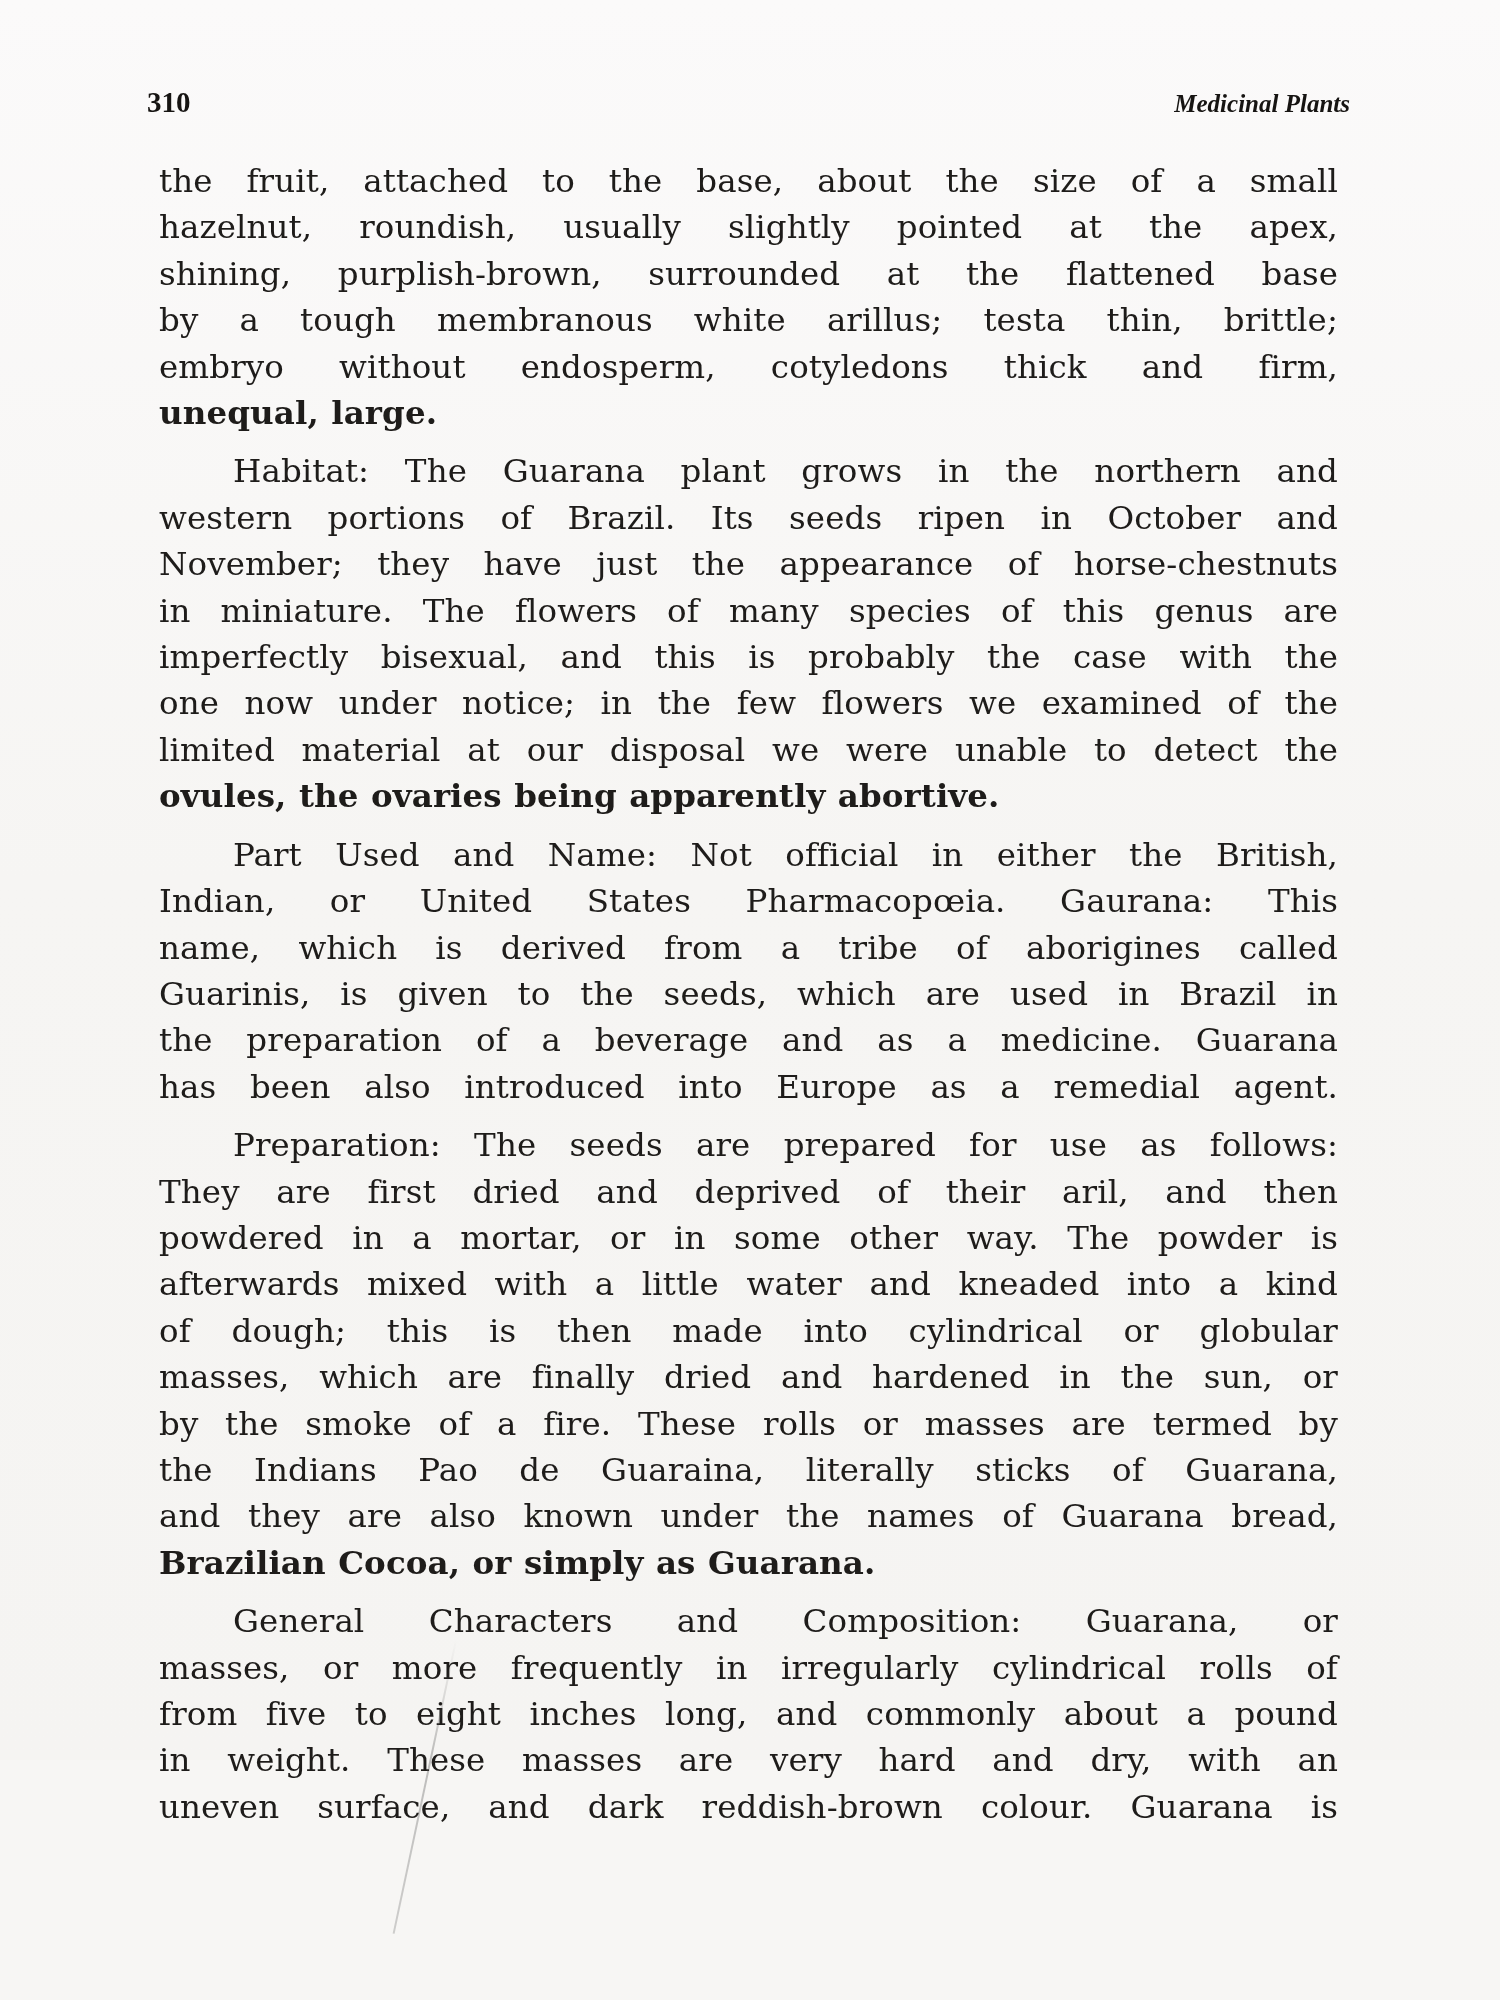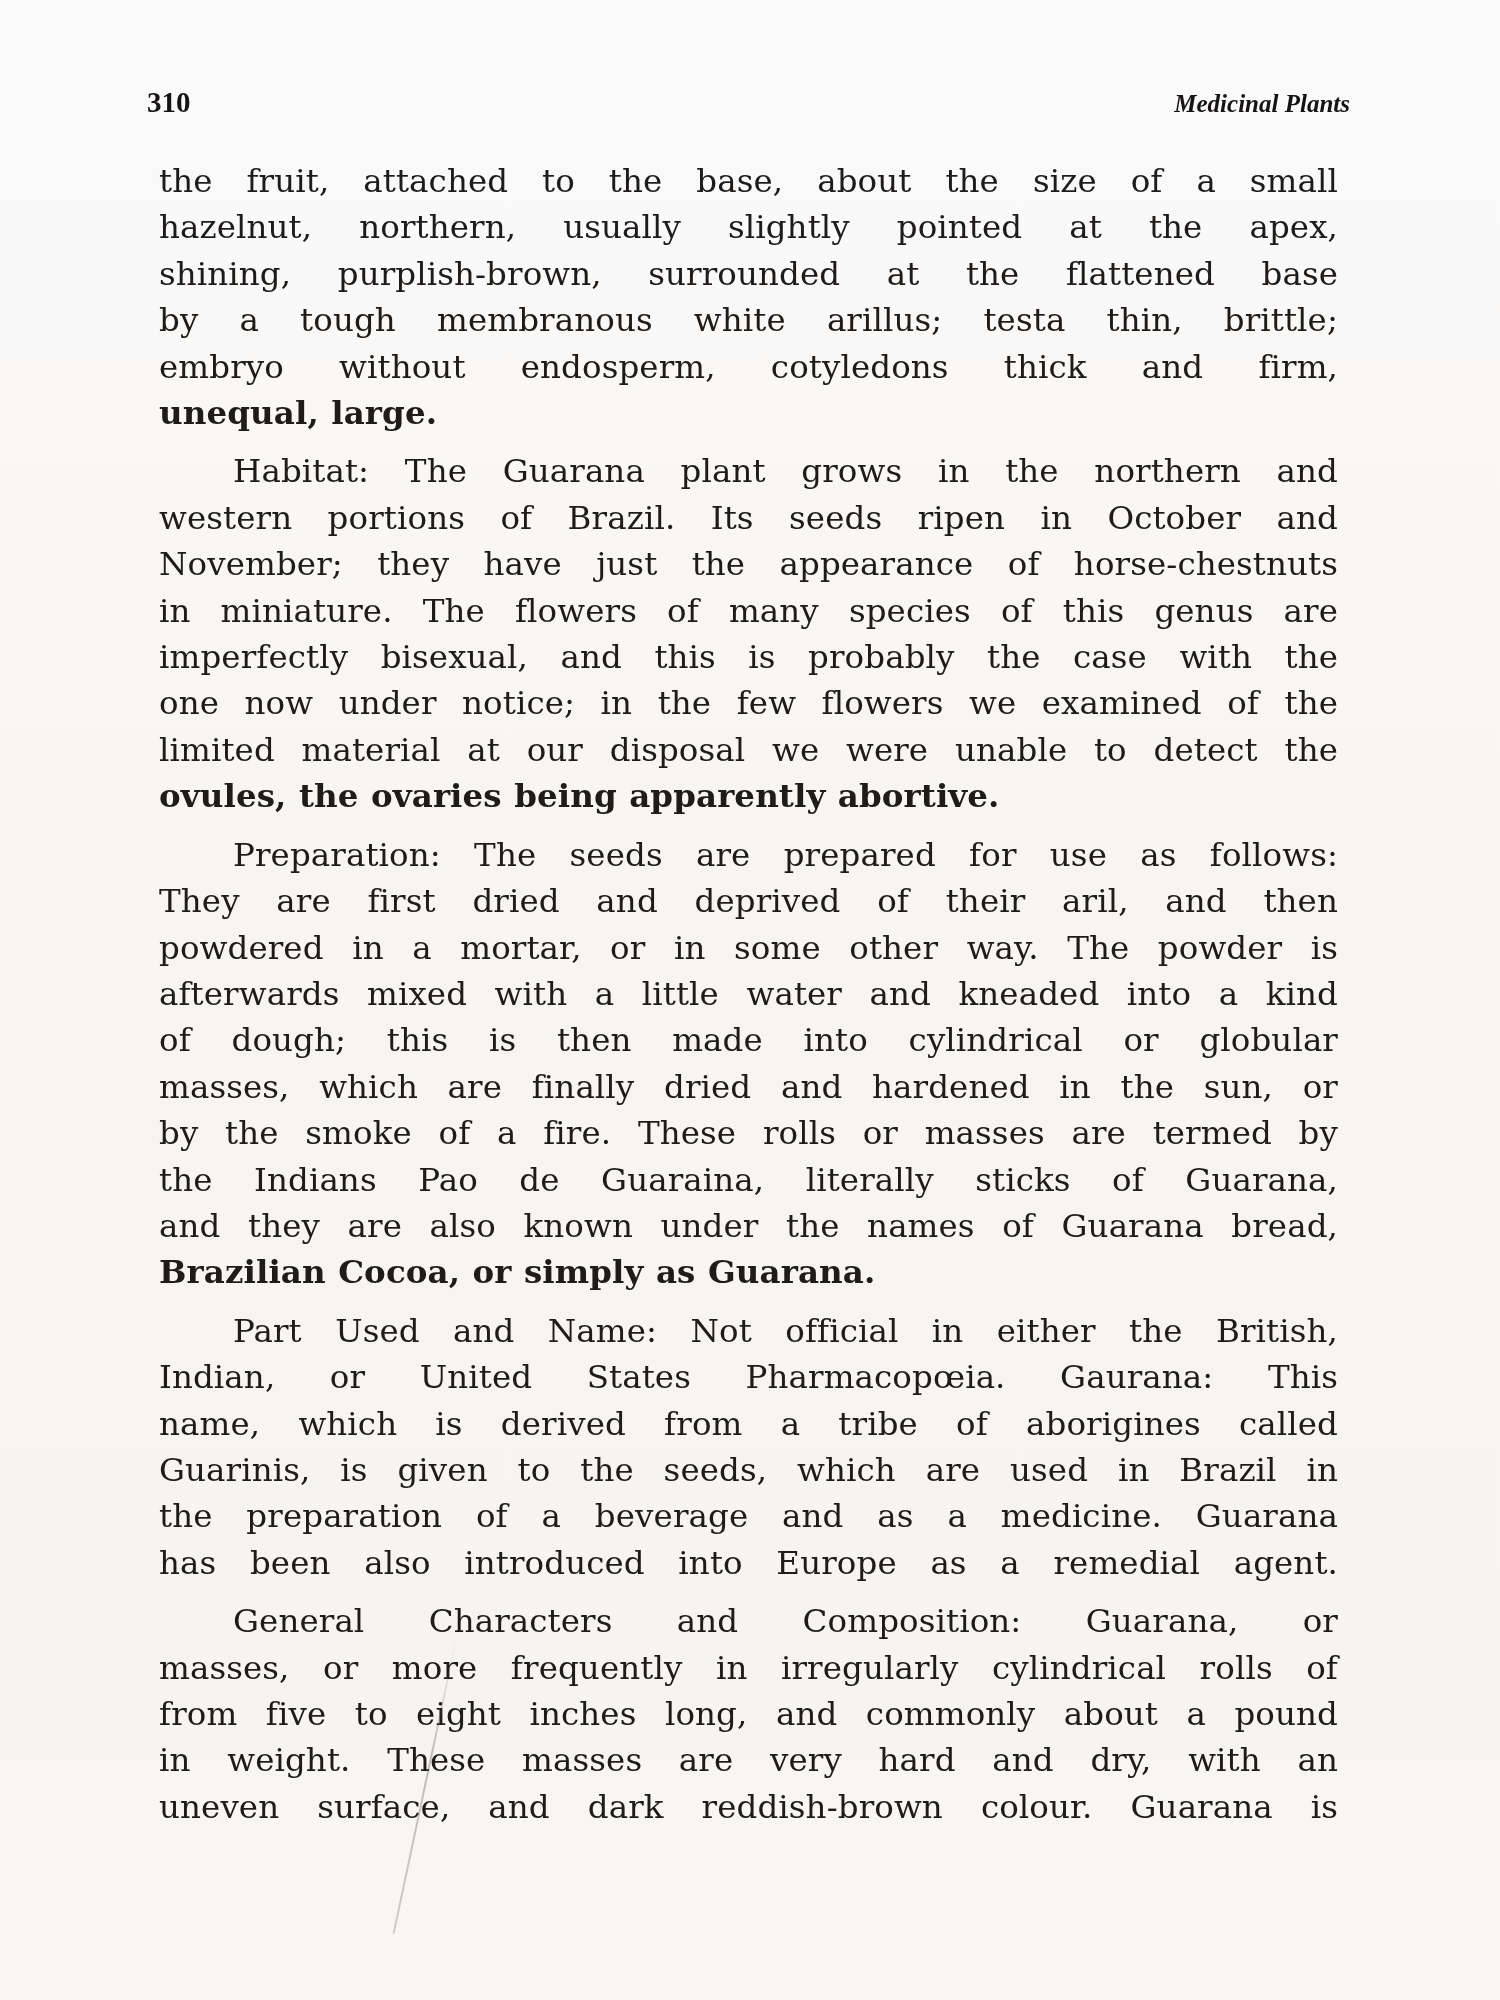--- a/index.html
+++ b/index.html
@@ -91,58 +91,58 @@
 
   <div class="running-head">
     <span class="page-number">310</span>
     <span class="book-title">Medicinal Plants</span>
   </div>
 
   <div class="body-text">
 
     <p class="para">
       <span class="line">the fruit, attached to the base, about the size of a small</span>
-      <span class="line">hazelnut, northern, usually slightly pointed at the apex,</span>
+      <span class="line">hazelnut, roundish, usually slightly pointed at the apex,</span>
       <span class="line">shining, purplish-brown, surrounded at the flattened base</span>
       <span class="line">by a tough membranous white arillus; testa thin, brittle;</span>
       <span class="line">embryo without endosperm, cotyledons thick and firm,</span>
       <span class="line last">unequal, large.</span>
     </p>
 
     <p class="para">
       <span class="line" style="padding-left:74px">Habitat: The Guarana plant grows in the northern and</span>
       <span class="line">western portions of Brazil. Its seeds ripen in October and</span>
       <span class="line">November; they have just the appearance of horse-chestnuts</span>
       <span class="line">in miniature. The flowers of many species of this genus are</span>
       <span class="line">imperfectly bisexual, and this is probably the case with the</span>
       <span class="line">one now under notice; in the few flowers we examined of the</span>
       <span class="line">limited material at our disposal we were unable to detect the</span>
       <span class="line last">ovules, the ovaries being apparently abortive.</span>
     </p>
 
     <p class="para">
+      <span class="line" style="padding-left:74px">Part Used and Name: Not official in either the British,</span>
+      <span class="line">Indian, or United States Pharmacopœia. Gaurana: This</span>
+      <span class="line">name, which is derived from a tribe of aborigines called</span>
+      <span class="line">Guarinis, is given to the seeds, which are used in Brazil in</span>
+      <span class="line">the preparation of a beverage and as a medicine. Guarana</span>
+      <span class="line">has been also introduced into Europe as a remedial agent.</span>
+    </p>
+
+    <p class="para">
       <span class="line" style="padding-left:74px">Preparation: The seeds are prepared for use as follows:</span>
       <span class="line">They are first dried and deprived of their aril, and then</span>
       <span class="line">powdered in a mortar, or in some other way. The powder is</span>
       <span class="line">afterwards mixed with a little water and kneaded into a kind</span>
       <span class="line">of dough; this is then made into cylindrical or globular</span>
       <span class="line">masses, which are finally dried and hardened in the sun, or</span>
       <span class="line">by the smoke of a fire. These rolls or masses are termed by</span>
       <span class="line">the Indians Pao de Guaraina, literally sticks of Guarana,</span>
       <span class="line">and they are also known under the names of Guarana bread,</span>
       <span class="line last">Brazilian Cocoa, or simply as Guarana.</span>
-    </p>
-
-    <p class="para">
-      <span class="line" style="padding-left:74px">Part Used and Name: Not official in either the British,</span>
-      <span class="line">Indian, or United States Pharmacopœia. Gaurana: This</span>
-      <span class="line">name, which is derived from a tribe of aborigines called</span>
-      <span class="line">Guarinis, is given to the seeds, which are used in Brazil in</span>
-      <span class="line">the preparation of a beverage and as a medicine. Guarana</span>
-      <span class="line">has been also introduced into Europe as a remedial agent.</span>
     </p>
 
     <p class="para">
       <span class="line" style="padding-left:74px">General Characters and Composition: Guarana, or</span>
       <span class="line">masses, or more frequently in irregularly cylindrical rolls of</span>
       <span class="line">from five to eight inches long, and commonly about a pound</span>
       <span class="line">in weight. These masses are very hard and dry, with an</span>
       <span class="line">uneven surface, and dark reddish-brown colour. Guarana is</span>
     </p>
 

